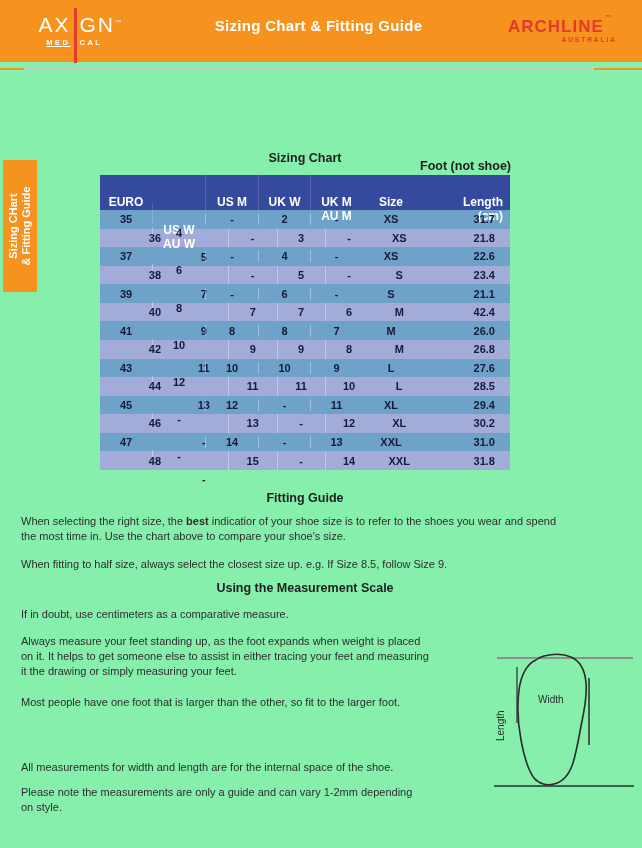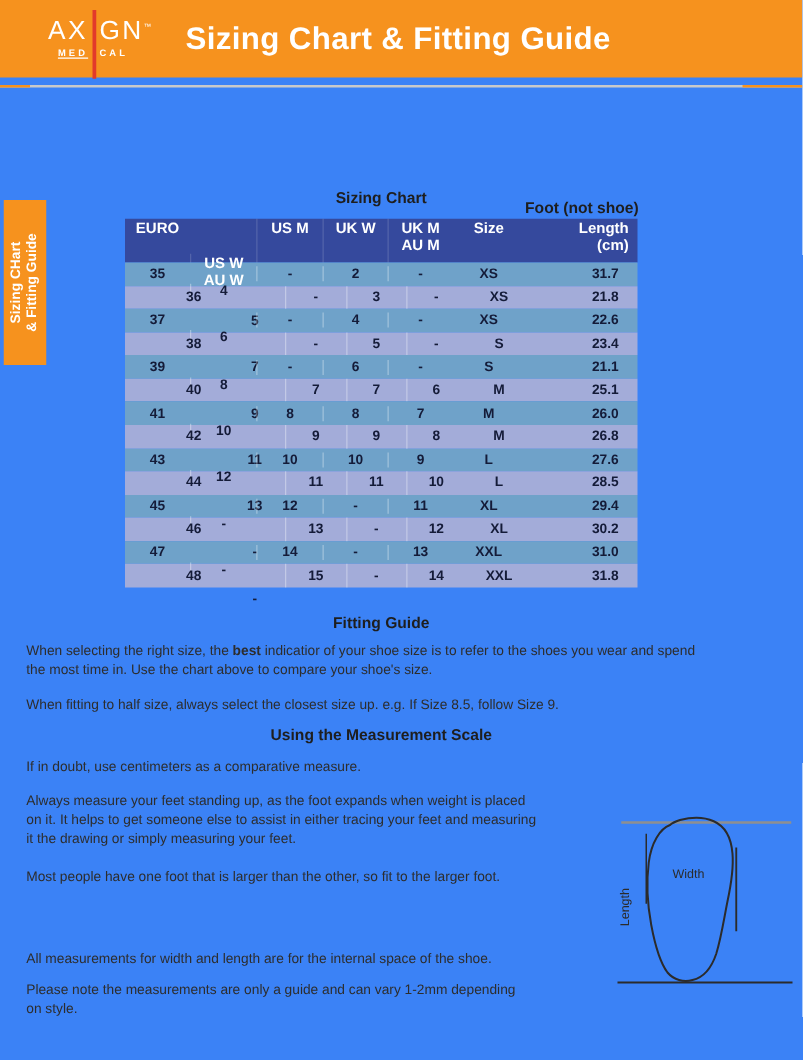--- a/index.html
+++ b/index.html
@@ -1,20 +1,20 @@
 <!DOCTYPE html>
 <html style="--orange: #F6921E; --brand_red: #E23A2B; --header_blue: #35499D; --row_blue: #6FA2C9; --row_lavender: #A3ACD9; --cell_text: #141B38; --body_text: #2D2D2D; --divider_gray: #C9C9C9;"><head>
 <meta charset="utf-8">
 <style>
   * { box-sizing: border-box; margin: 0; padding: 0; }
   html, body { background: #ffffff; }
   body { font-family: "Liberation Sans", sans-serif; }
   .page {
     position: relative; width: 642px; height: 848px;
-    background: #3b82f6; overflow: hidden;
+    background: #86efac; overflow: hidden;
   }
 
   
   .topbar {
     position: absolute; left: 0; top: 0; width: 642px; height: 62px;
     background: var(--orange);
   }
   .axign { position: absolute; left: 30px; top: 13px; width: 90px; color: #fff; }
   .axign .row1 {
     display: grid; grid-template-columns: 1fr 9px 1fr;
@@ -26,21 +26,21 @@
     display: grid; grid-template-columns: 1fr 9px 1fr; margin-top: 1px;
     font-size: 7.5px; font-weight: 700; letter-spacing: 2.5px;
   }
   .axign .row2 .l { justify-self: end; text-decoration: underline; } .axign .row2 .r { justify-self: start; }
   .axign-line {
     position: absolute; left: calc(50% - 1px); top: -5px; width: 2.5px; height: 55px;
     background: var(--brand_red);
   }
   .topbar-title {
     position: absolute; left: 130px; right: 135px; top: 17px; text-align: center;
-    font-size: 25px; font-weight: 700; color: #fff; letter-spacing: 0.3px;
+    font-size: 15px; font-weight: 700; color: #fff; letter-spacing: 0.3px;
   }
   .archline { position: absolute; left: 508px; top: 17px; width: 118px; color: var(--brand_red); }
   .archline .name { font-size: 17px; font-weight: 700; letter-spacing: 1px; position: relative; display: inline-block; }
   .archline .name .tm { position: absolute; top: -3px; right: -7px; font-size: 6px; letter-spacing: 0; }
   .archline .sub { font-size: 6.5px; font-weight: 700; letter-spacing: 2px; text-align: right; padding-right: 9px; margin-top: -1px; }
 
   
   .divider { position: absolute; left: 0; top: 68px; width: 642px; height: 2px; background: var(--divider_gray); }
   .divider::before { content: ""; position: absolute; left: 0; top: 0; width: 24px; height: 2px; background: var(--orange); }
   .divider::after  { content: ""; position: absolute; right: 0; top: 0; width: 48px; height: 2px; background: var(--orange); }
@@ -61,21 +61,21 @@
   }
   .foot-note {
     position: absolute; left: 350px; top: 159px; width: 161px; text-align: right;
     font-size: 12.5px; font-weight: 700; color: #1e1e1e;
   }
 
   
   .sizing-table { position: absolute; left: 100px; top: 175px; width: 410px; }
   .thead { display: flex; height: 35px; background: var(--header_blue); }
   .th {
-    display: flex; flex-direction: column; align-items: center; padding-top: 0;
+    display: flex; flex-direction: column; align-items: center; padding-top: 20px;
     color: #fff; font-size: 12px; font-weight: 700; line-height: 14px;
   }
   .tr { display: flex; height: 18.57px; }
   .tr.odd  { background: var(--row_blue); align-items: center; }
   .tr.even { background: var(--row_lavender); padding-left: 31px; }
   .td {
     display: flex; align-items: center; justify-content: center;
     font-size: 11px; font-weight: 700; color: var(--cell_text);
   }
   .c0 { width: 52px; } .c1 { width: 53px; margin-top: 28px; } .c2 { width: 53px; }
@@ -128,20 +128,24 @@
       <div class="row2">
         <span class="l">MED</span>
         <span></span>
         <span class="r">CAL</span>
       </div>
       <div class="axign-line"></div>
     </div>
 
     <div class="topbar-title">Sizing Chart &amp; Fitting Guide</div>
 
+    <div class="archline">
+      <span class="name"><span>ARCHLINE</span><span class="tm">™</span></span>
+      <div class="sub">AUSTRALIA</div>
+    </div>
   </div>
   <div class="divider"></div>
 
   <div class="side-tab">
     <div class="side-tab-text">
       <span>Sizing CHart</span>
       <span>&amp; Fitting Guide</span>
     </div>
   </div>
 
@@ -221,21 +225,21 @@
           <div class="td c5">S</div>
           <div class="td c6">21.1</div>
         </div>
         <div class="tr even">
           <div class="td c0">40</div>
           <div class="td c1">9</div>
           <div class="td c2">7</div>
           <div class="td c3">7</div>
           <div class="td c4">6</div>
           <div class="td c5">M</div>
-          <div class="td c6">25.1</div>
+          <div class="td c6">42.4</div>
         </div>
         <div class="tr odd">
           <div class="td c0">41</div>
           <div class="td c1">10</div>
           <div class="td c2">8</div>
           <div class="td c3">8</div>
           <div class="td c4">7</div>
           <div class="td c5">M</div>
           <div class="td c6">26.0</div>
         </div>

